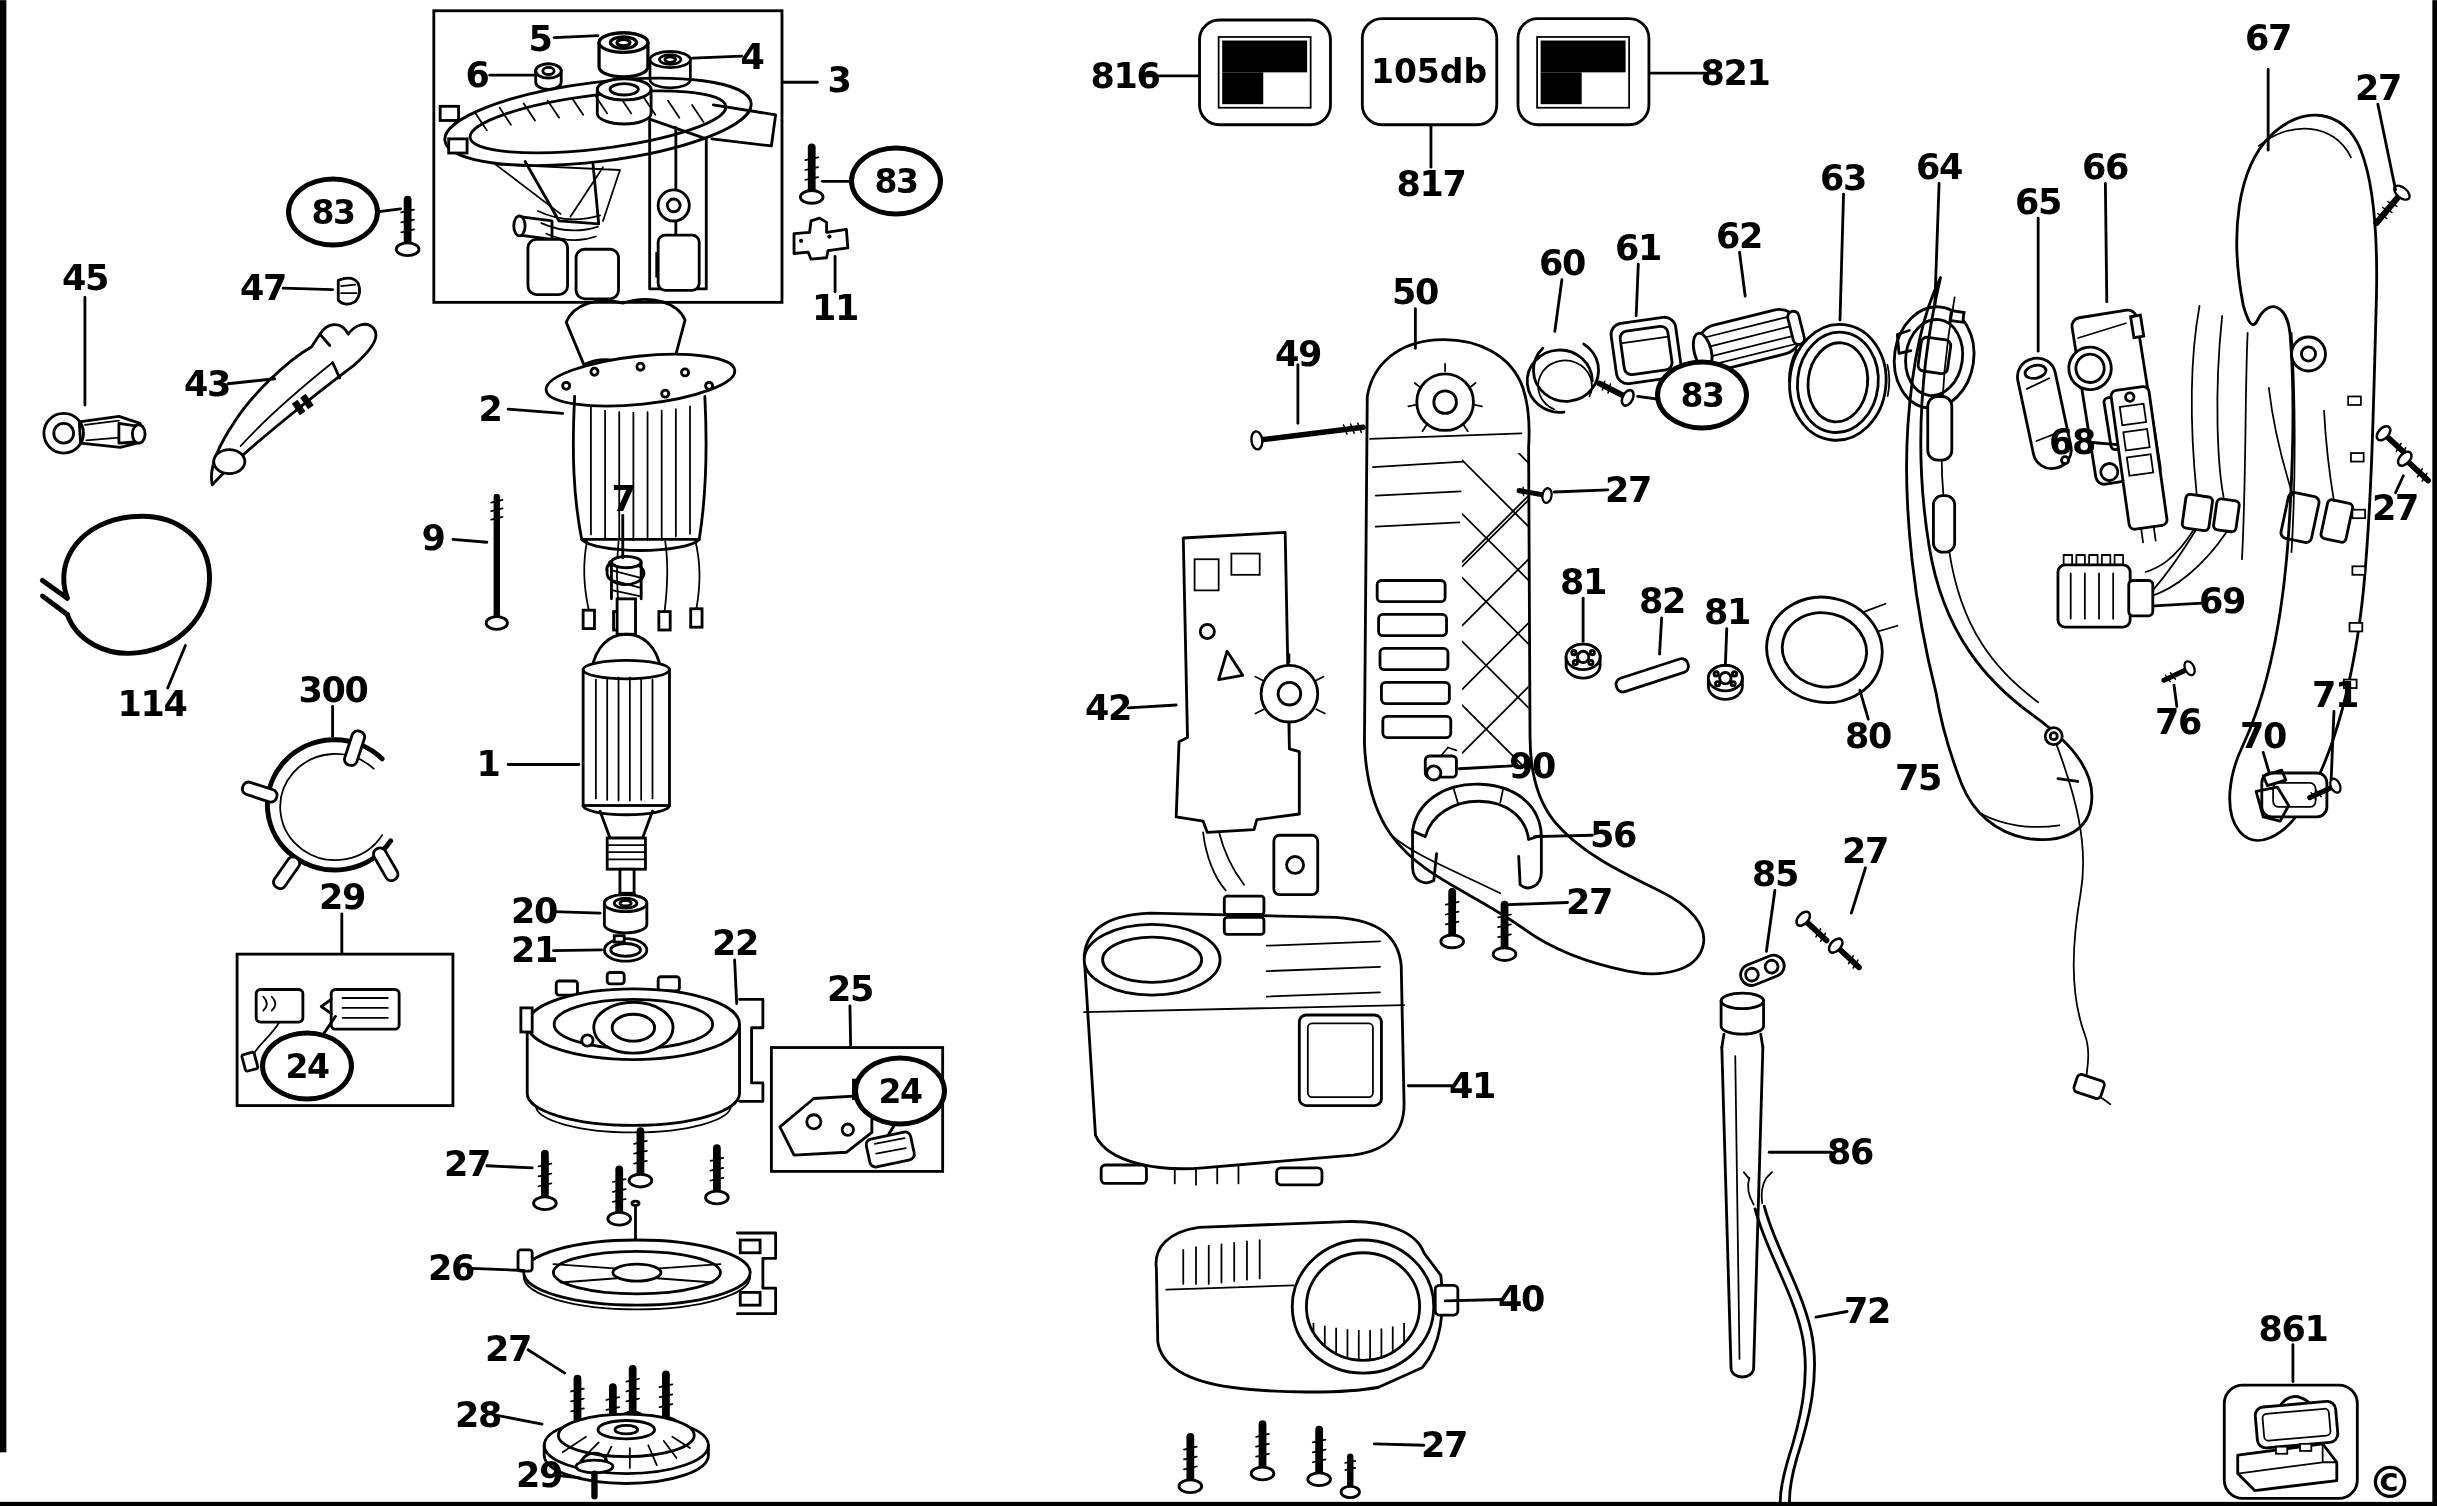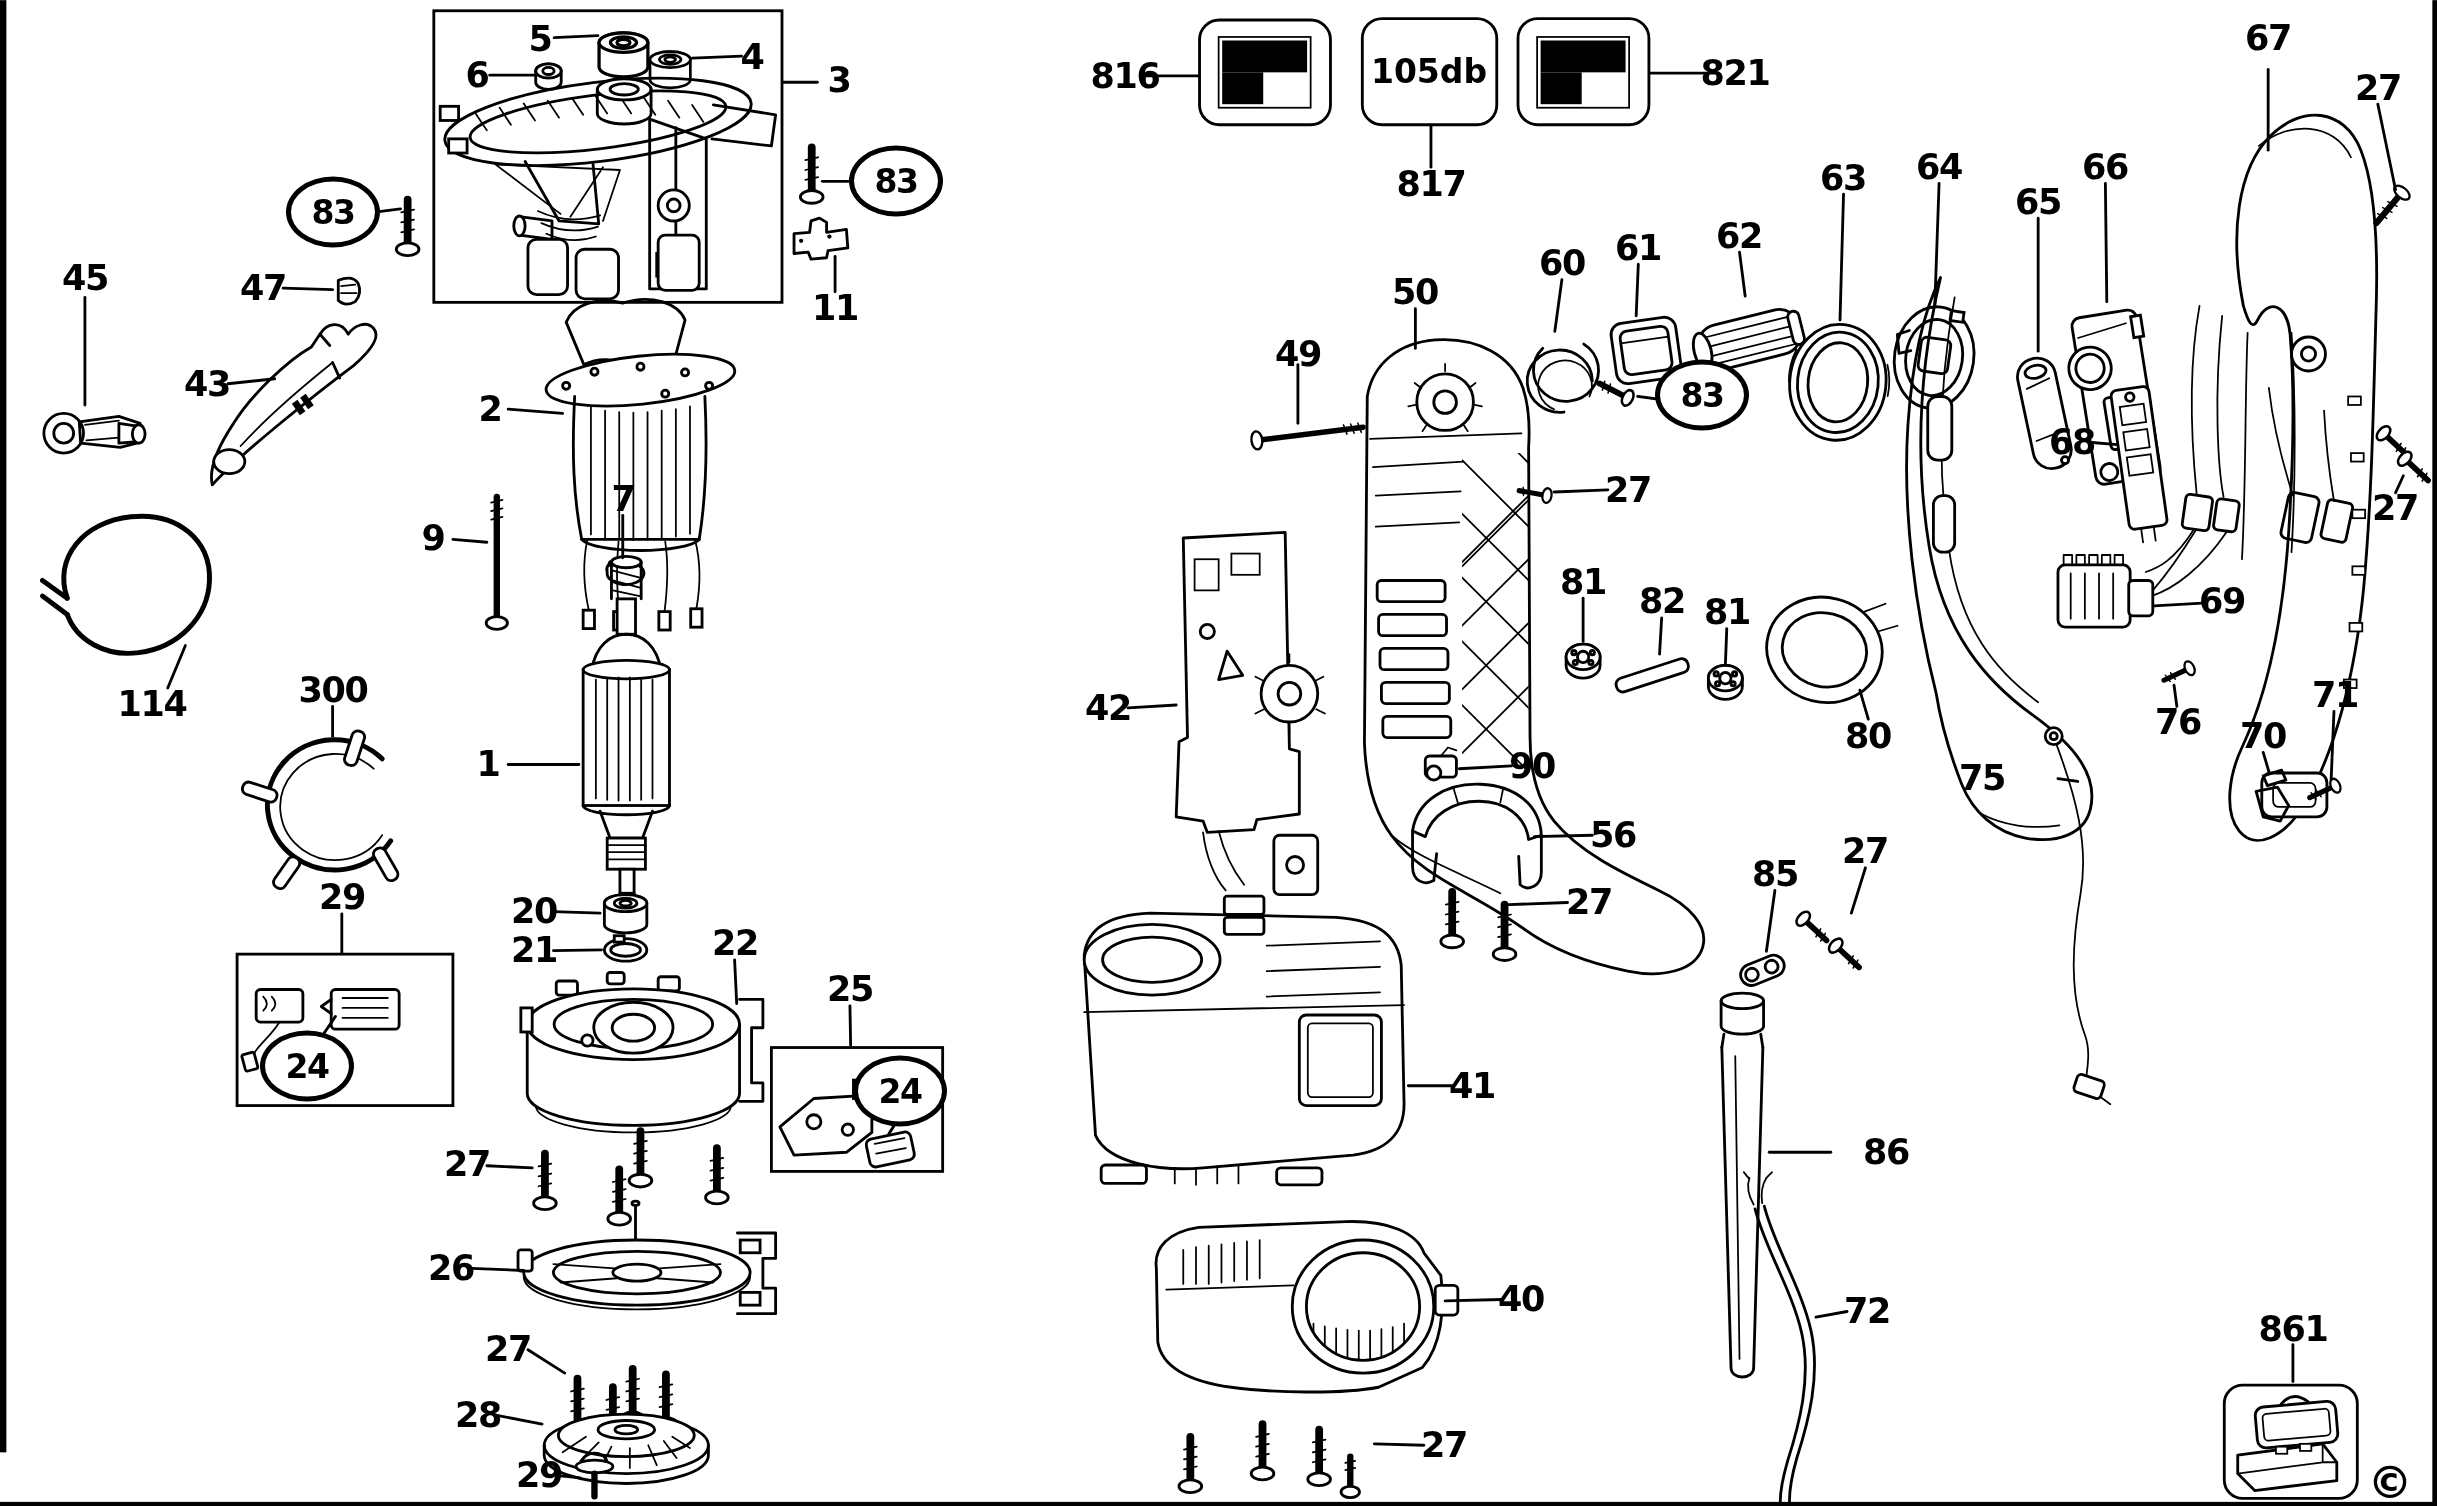--- a/index.html
+++ b/index.html
@@ -691,27 +691,27 @@
       <div class="callout" style="left: 2395px; top: 508px;">27</div>
       <div class="callout" style="left: 1583px; top: 582px;">81</div>
       <div class="callout" style="left: 1662px; top: 601px;">82</div>
       <div class="callout" style="left: 1727px; top: 612px;">81</div>
       <div class="callout" style="left: 1868px; top: 736px;">80</div>
       <div class="callout" style="left: 2222px; top: 601px;">69</div>
       <div class="callout" style="left: 1108px; top: 708px;">42</div>
       <div class="callout" style="left: 1532px; top: 766px;">90</div>
       <div class="callout" style="left: 1613px; top: 835px;">56</div>
       <div class="callout" style="left: 1589px; top: 902px;">27</div>
-      <div class="callout" style="left: 1982px; top: 778px;">75</div>
+      <div class="callout" style="left: 1918px; top: 778px;">75</div>
       <div class="callout" style="left: 2178px; top: 722px;">76</div>
       <div class="callout" style="left: 2263px; top: 736px;">70</div>
       <div class="callout" style="left: 2335px; top: 695px;">71</div>
       <div class="callout" style="left: 1865px; top: 851px;">27</div>
       <div class="callout" style="left: 1775px; top: 874px;">85</div>
-      <div class="callout" style="left: 1850px; top: 1152px; margin-left: 36px;">86</div>
+      <div class="callout" style="left: 1850px; top: 1152px;">86</div>
       <div class="callout" style="left: 1472px; top: 1086px;">41</div>
       <div class="callout" style="left: 1521px; top: 1299px;">40</div>
       <div class="callout" style="left: 1444px; top: 1445px;">27</div>
       <div class="callout" style="left: 1867px; top: 1311px;">72</div>
       <div class="callout" style="left: 2293px; top: 1329px;">861</div>
     </div>
 
 <div class="bigtext" style="left:1429px;top:71px;">105db</div>
 
 <div class="copyright" style="left:2390px;top:1482px;">©</div>

